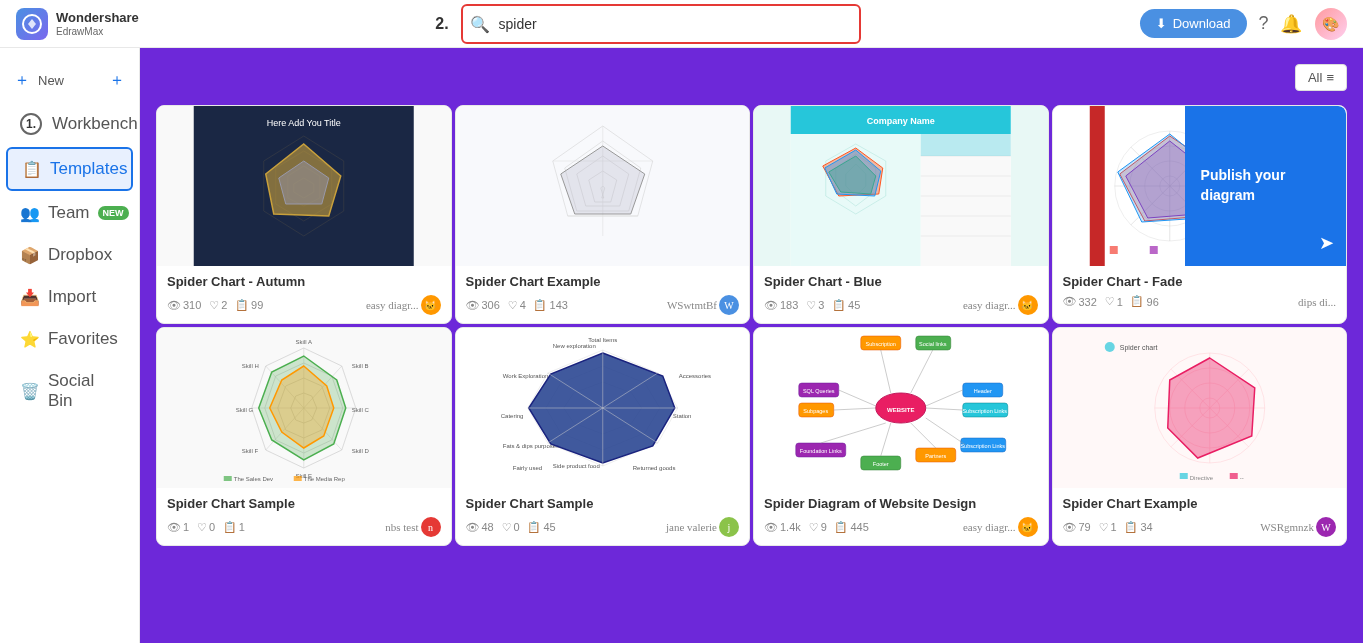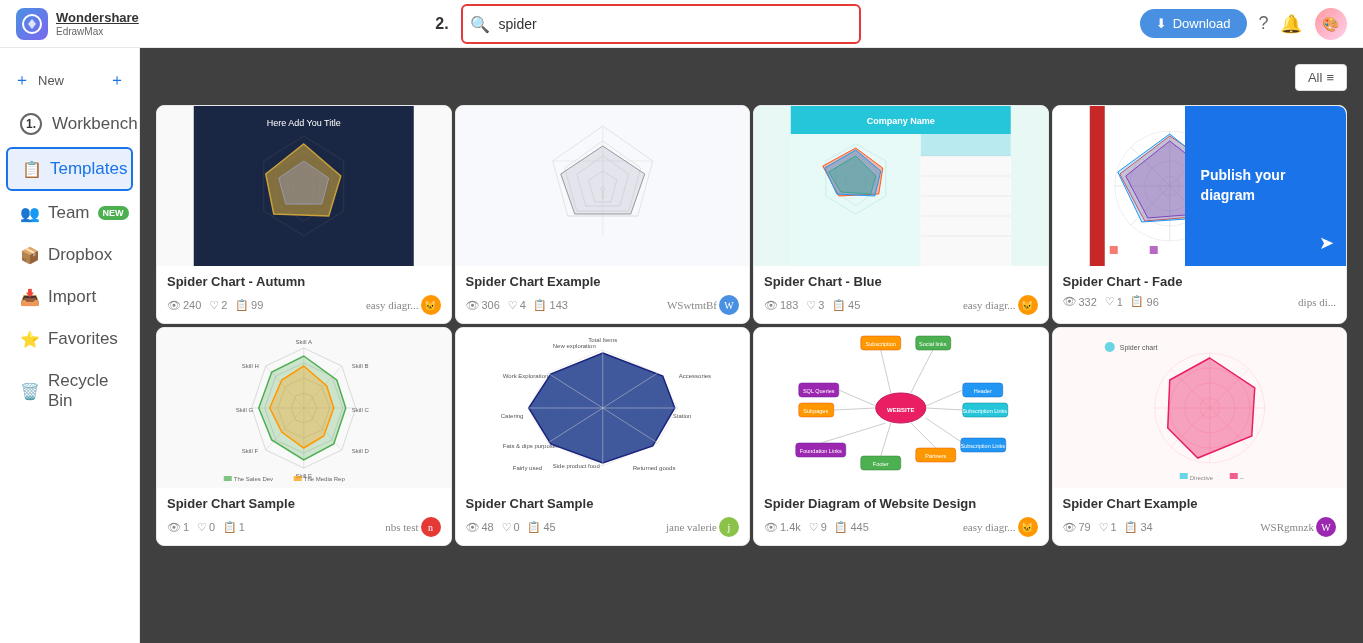--- a/index.html
+++ b/index.html
@@ -24,21 +24,21 @@
       width: 140px;
     }
     .logo-icon {
       width: 32px;
       height: 32px;
       background: linear-gradient(135deg, #4a90e2, #7b68ee);
       border-radius: 8px;
       display: flex; align-items: center; justify-content: center;
       color: white; font-size: 14px; font-weight: bold;
     }
-    .logo-text { font-size: 13px; font-weight: 600; color: #333; line-height: 1.2; text-decoration: underline; }
+    .logo-text { font-size: 13px; font-weight: 600; color: #333; line-height: 1.2; }
     .logo-sub { font-size: 10px; color: #666; }
     .header-center { flex: 1; display: flex; justify-content: center; align-items: center; }
     .step-label { font-size: 16px; font-weight: 700; color: #333; margin-right: 12px; }
     .search-wrapper {
       position: relative;
       width: 400px;
     }
     .search-wrapper input {
       width: 100%;
       height: 40px;
@@ -129,21 +129,21 @@
       font-size: 12px; font-weight: 700;
       flex-shrink: 0;
       margin-right: 2px;
     }
 
     
     .content-area {
       flex: 1;
       overflow-y: auto;
       padding: 16px;
-      background: #404040;
+      background: #6d28d9;
     }
 
     
     .filter-bar {
       display: flex;
       align-items: center;
       justify-content: flex-end;
       margin-bottom: 14px;
       gap: 8px;
     }
@@ -290,21 +290,21 @@
       <span class="sidebar-item-label">Import</span>
     </div>
 
     <div class="sidebar-item">
       <span class="s-icon">⭐</span>
       <span class="sidebar-item-label">Favorites</span>
     </div>
 
     <div class="sidebar-item">
       <span class="s-icon">🗑️</span>
-      <span class="sidebar-item-label">Recycle Bin</span>
+      <span class="sidebar-item-label">Social Bin</span>
     </div>
   </div>
 
   <div class="content-area">
     <div class="filter-bar">
       <button class="filter-btn">
         <span>All</span>
         <span>≡</span>
       </button>
     </div>
@@ -325,21 +325,21 @@
             </g>
 
             <polygon points="110,38 147,70 135,110 80,108 72,68" fill="rgba(200,160,60,0.6)" stroke="#c8a03c" stroke-width="1.5"></polygon>
 
             <polygon points="110,55 135,72 128,98 92,98 85,72" fill="rgba(150,150,170,0.5)" stroke="#9999aa" stroke-width="1"></polygon>
           </svg>
         </div>
         <div class="card-info">
           <div class="card-title">Spider Chart - Autumn</div>
           <div class="card-meta">
-            <span>👁 <span>240</span></span>
+            <span>👁 <span>310</span></span>
             <span>♡ <span>2</span></span>
             <span>📋 <span>99</span></span>
             <span class="card-author">
               <span>easy diagr...</span>
               <div class="author-avatar" style="background:#ff9800;">🐱</div>
             </span>
           </div>
         </div>
       </div>
 

